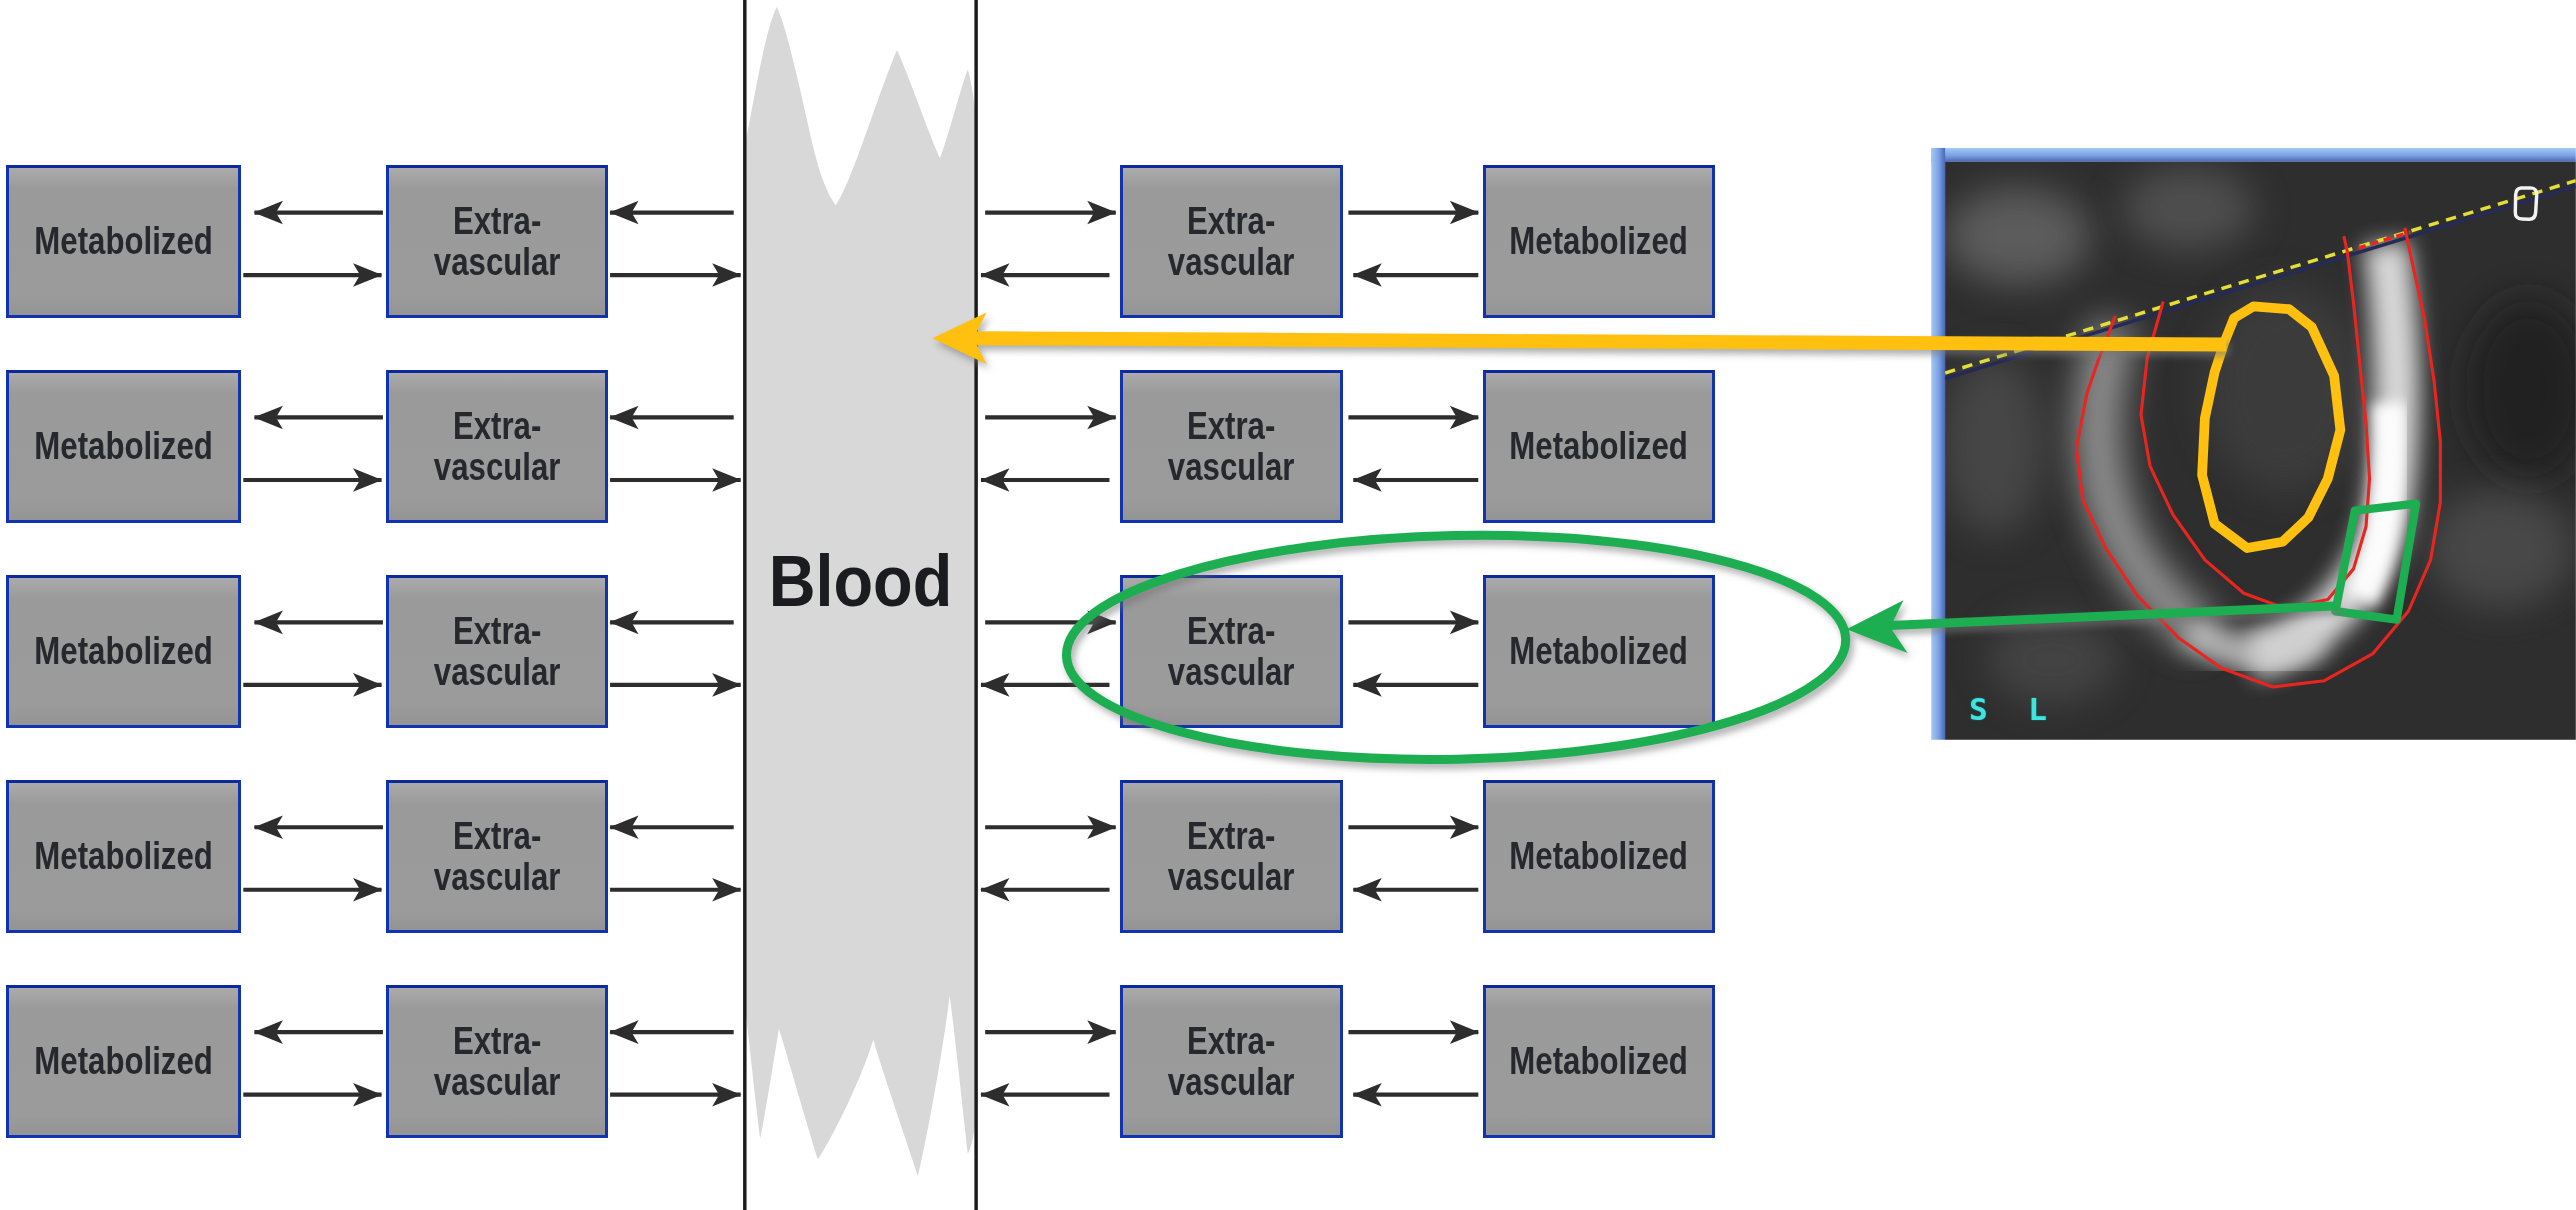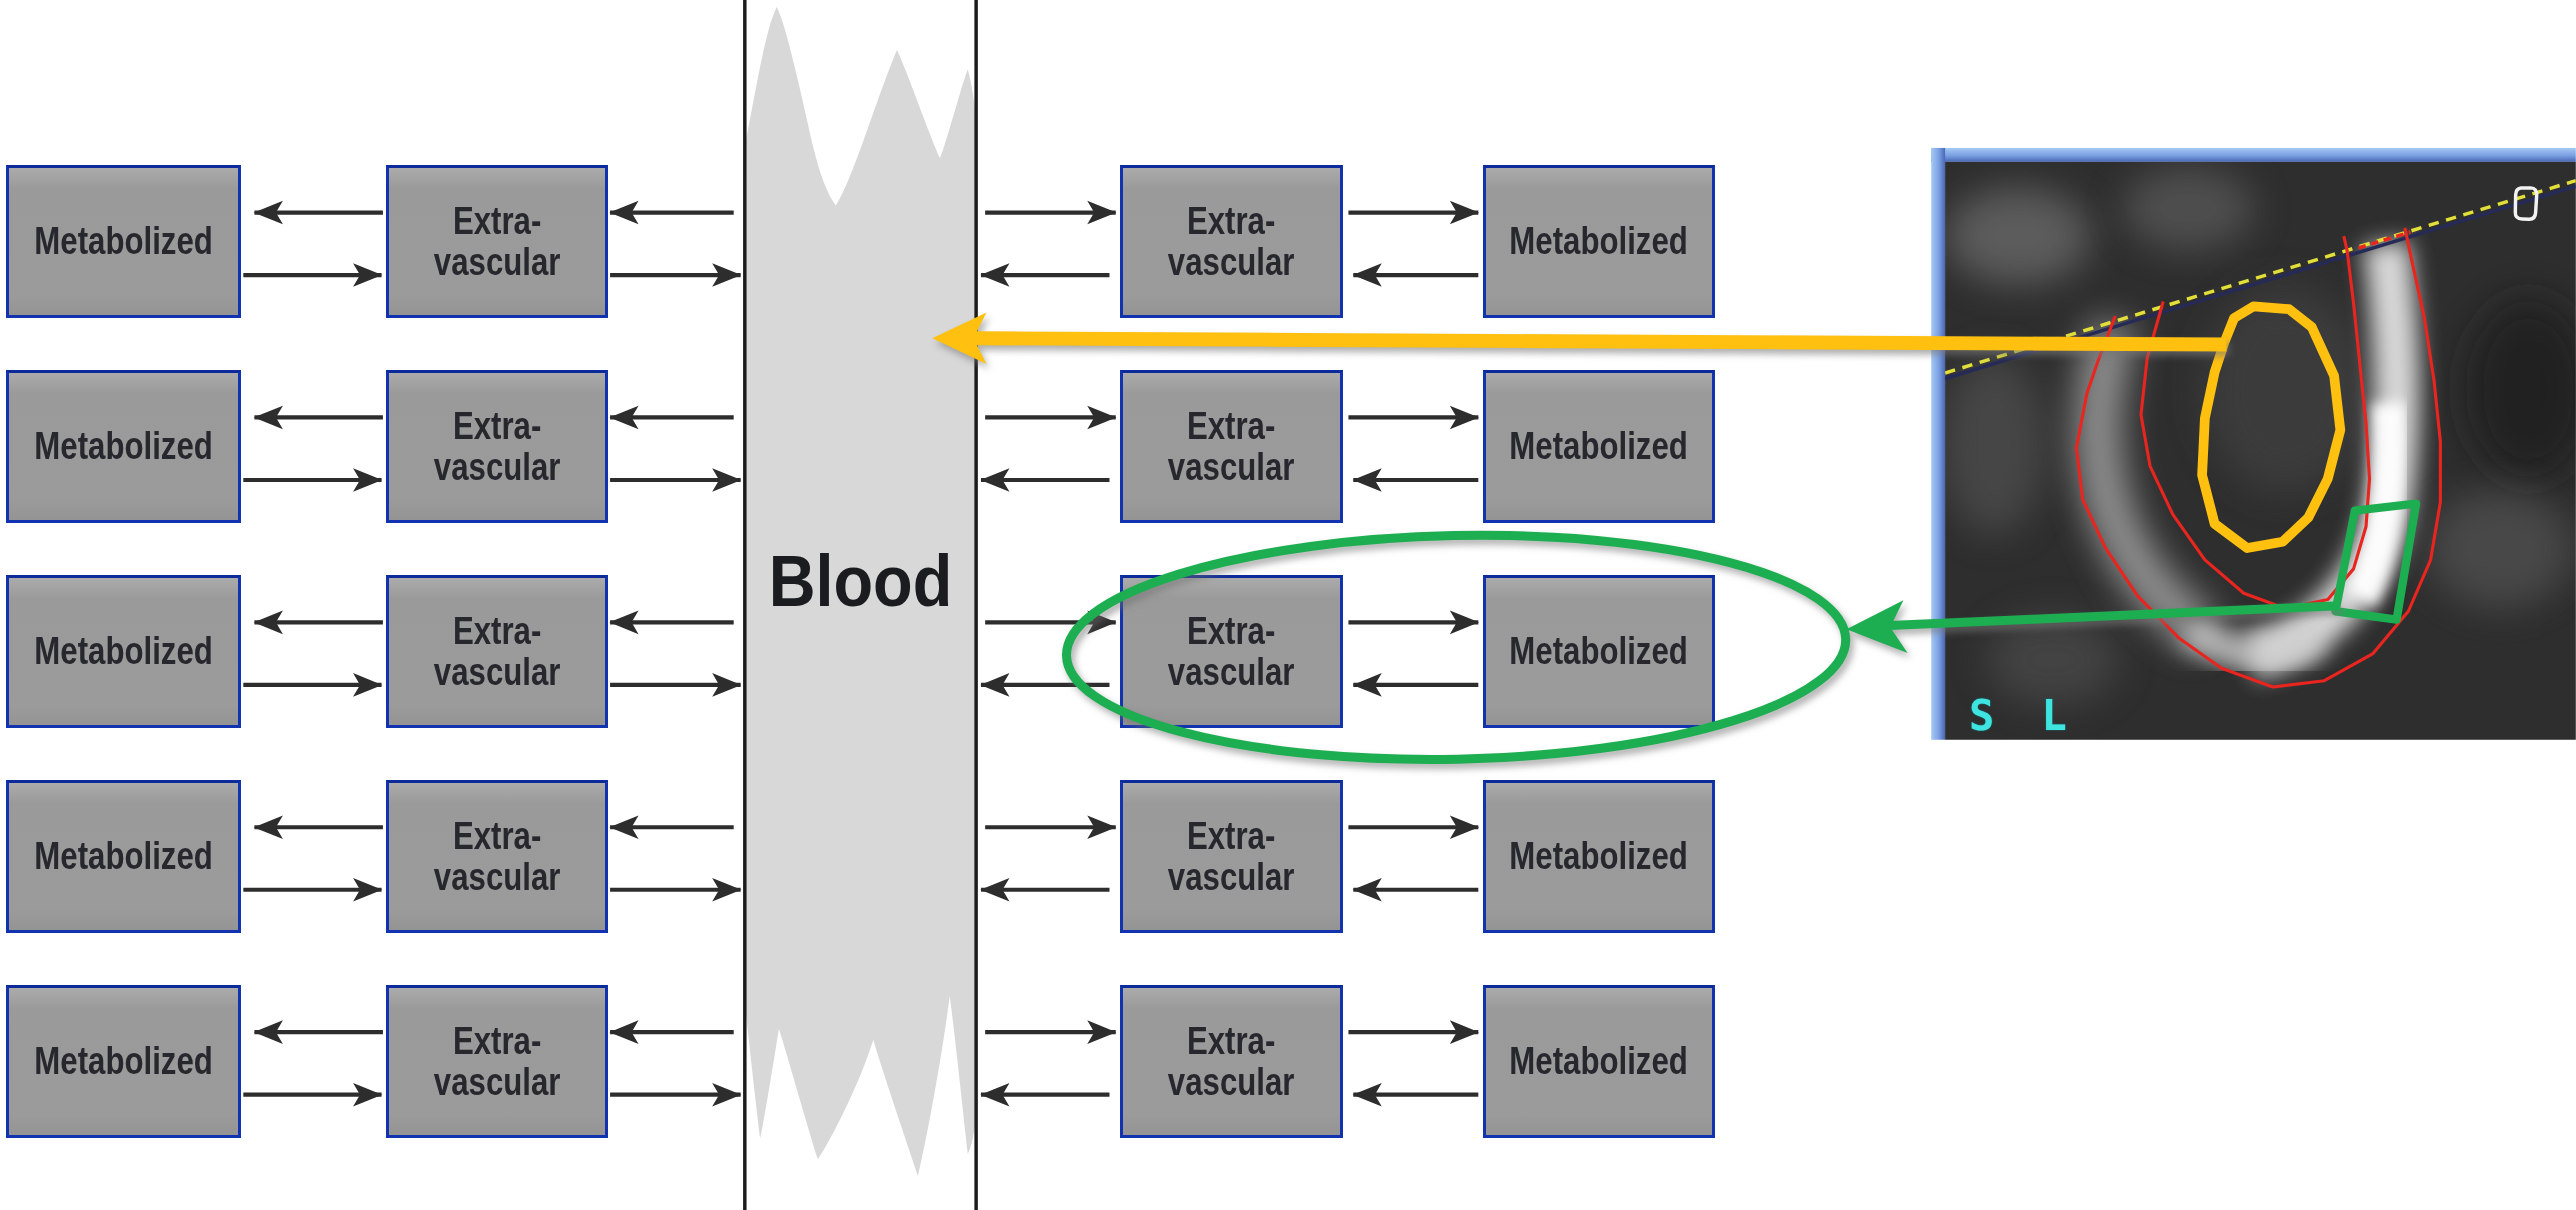--- a/index.html
+++ b/index.html
@@ -21,21 +21,21 @@
   .col-re{left:1120px;width:223px;}
   .col-rm{left:1483px;width:232px;}
   .r0{top:165px;} .r1{top:370px;} .r2{top:575px;} .r3{top:780px;} .r4{top:985px;}
 
   
   #blood-label{position:absolute;left:745px;top:540px;width:231px;text-align:center;
        font-size:72px;font-weight:700;color:#1b1c1f;transform:scaleX(.9);}
 
   
   #scan-orientation{position:absolute;left:1969px;top:691px;
-       font-family:"DejaVu Sans Mono", monospace;font-weight:700;font-size:42px;
+       font-family:"DejaVu Sans Mono", monospace;font-weight:700;font-size:31px;
        color:#3fe3e0;letter-spacing:11px;text-shadow:0 0 1.4px #0aa7a7;}
 </style>
 </head>
 <body>
 
 <svg id="base-art" viewBox="0 0 3708 1742">
   <defs>
     <marker id="ah" viewBox="0 0 44 36" markerWidth="44" markerHeight="36" refX="42" refY="18" orient="auto" markerUnits="userSpaceOnUse">
       <path d="M1,1 L43,18 L1,35 L11,18 Z" fill="#2d2d2d"></path>
     </marker>

